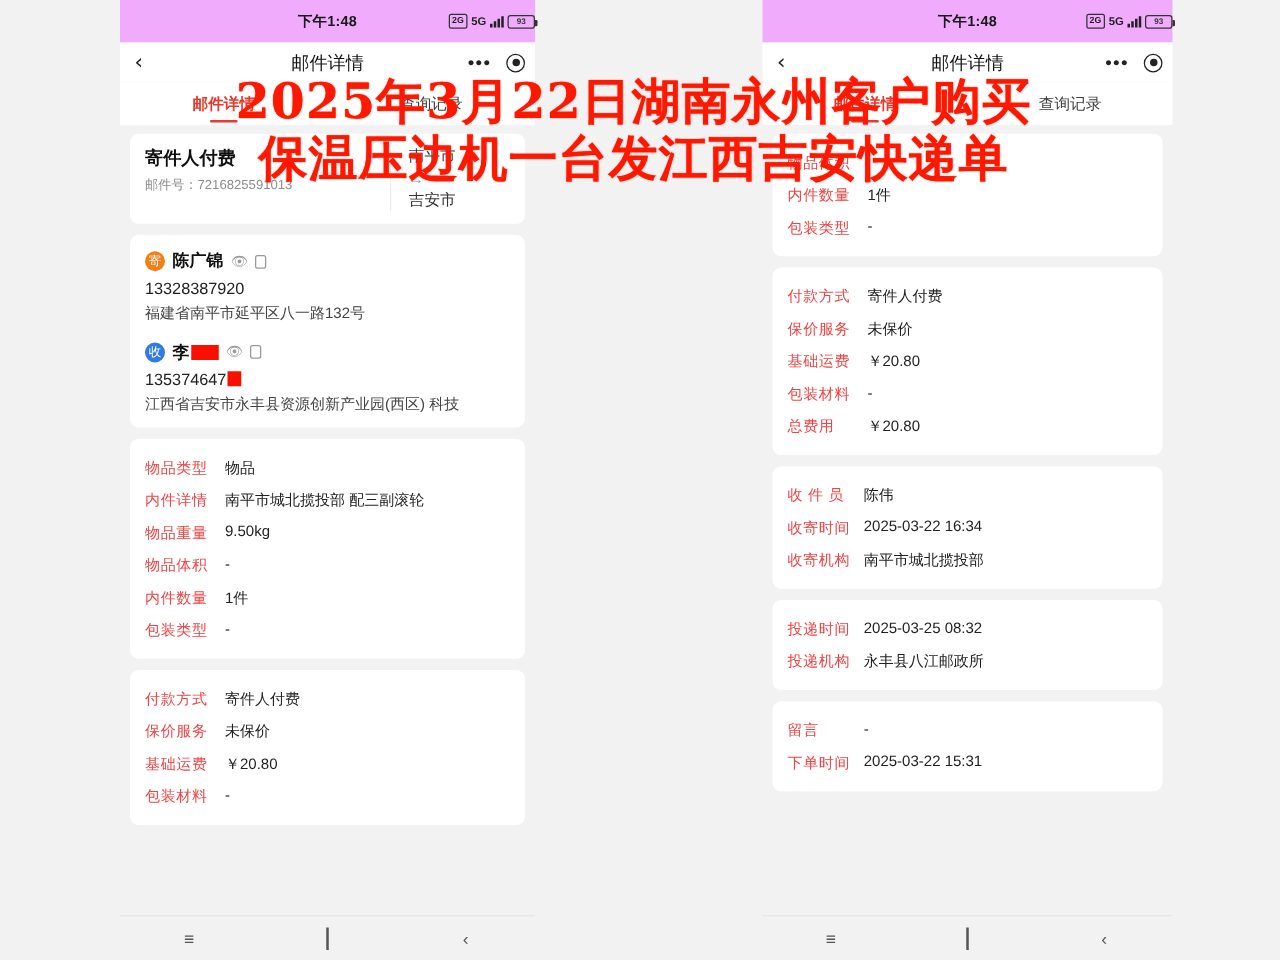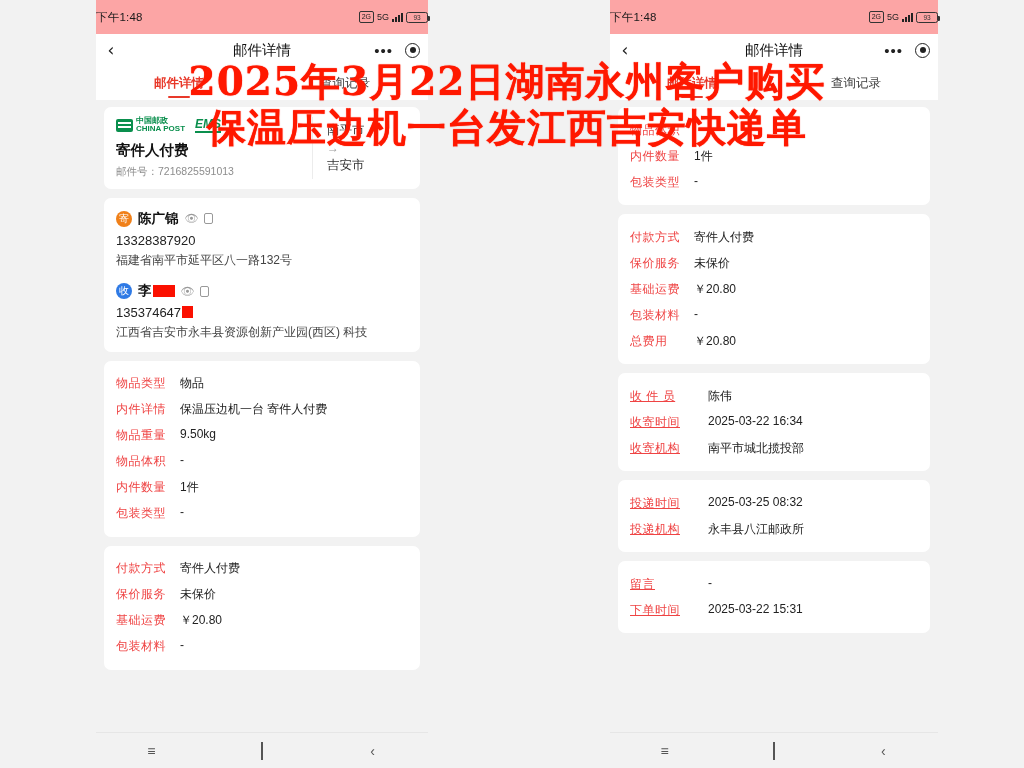--- a/index.html
+++ b/index.html
@@ -30,27 +30,28 @@
     height: 768px;
     background: #f2f2f2;
     display: flex;
     flex-direction: column;
     position: relative;
   }
 
   
   .statusbar {
     height: 34px;
-    background: #fca5a5;
+    background: #f0abfc;
     display: flex;
     align-items: center;
-    justify-content: flex-start;
+    justify-content: center;
     position: relative;
     font-size: 11.5px;
     color: #1a1a1a;
+    font-weight: bold;
   }
   .statusbar .time { font-size: 11.5px; letter-spacing: .2px; }
   .status-right {
     position: absolute;
     right: 0px; top: 50%;
     transform: translateY(-50%);
     display: flex; align-items: center; gap: 3px;
   }
   .sb-icon { font-size: 9px; color: #222; line-height: 1; }
   .sb-badge {
@@ -198,21 +199,21 @@
     content:""; position:absolute; left:-3px; top:-3px; width:9px; height:11px;
     border: 1.3px solid #999; border-radius: 2px; background: #fff; z-index:-1;
   }
   .contact-phone { font-size: 13px; color: #222; margin-bottom: 3px; }
   .contact-addr { font-size: 12px; color: #444; line-height: 1.55; }
 
   
   .kv { display: flex; font-size: 12px; padding: 4.5px 0; }
   .kv .k { width: 64px; color: #ef4444; flex: 0 0 auto; letter-spacing: .5px; }
   .kv .v { color: #222; flex: 1; }
-  .kv.wide .k { width: 78px; text-decoration: underline; }
+  .kv.wide .k { width: 61px; }
 
   
   .navbottom {
     height: 36px; background: #f2f2f2;
     display: flex; align-items: center; justify-content: space-around;
     color: #555; font-size: 14px;
     border-top: 1px solid #e6e6e6;
   }
   .nb { width: 30px; text-align: center; line-height: 1; }
   .nb-square { width: 11px; height: 11px; border: 1.4px solid #555; margin: 0 auto; }
@@ -270,30 +271,20 @@
       <div class="tabs">
         <div class="tab active">邮件详情</div>
         <div class="tab">查询记录</div>
       </div>
 
       <div class="content">
 
         <div class="card">
           <div class="route-head">
             <div class="route-left">
-              <div class="logos">
-                <span class="logo-post">
-                  <span class="logo-mark"></span>
-                  <span class="logo-post-text">
-                    <span>中国邮政</span><br>
-                    <span>CHINA POST</span>
-                  </span>
-                </span>
-                <span class="logo-ems">EMS</span>
-              </div>
               <div class="pkg-title">寄件人付费</div>
               <div class="pkg-no">
                 <span>邮件号：</span><span>7216825591013</span>
               </div>
             </div>
             <div class="route-right">
               <span>南平市</span>
               <span class="route-arrow">→</span>
               <span>吉安市</span>
             </div>
@@ -329,21 +320,21 @@
           </div>
         </div>
 
         <div class="card">
           <div class="kv">
               <span class="k">物品类型</span>
               <span class="v">物品</span>
             </div>
           <div class="kv">
               <span class="k">内件详情</span>
-              <span class="v">保温压边机一台 寄件人付费</span>
+              <span class="v">南平市城北揽投部 配三副滚轮</span>
             </div>
           <div class="kv">
               <span class="k">物品重量</span>
               <span class="v">9.50kg</span>
             </div>
           <div class="kv">
               <span class="k">物品体积</span>
               <span class="v">-</span>
             </div>
           <div class="kv">

